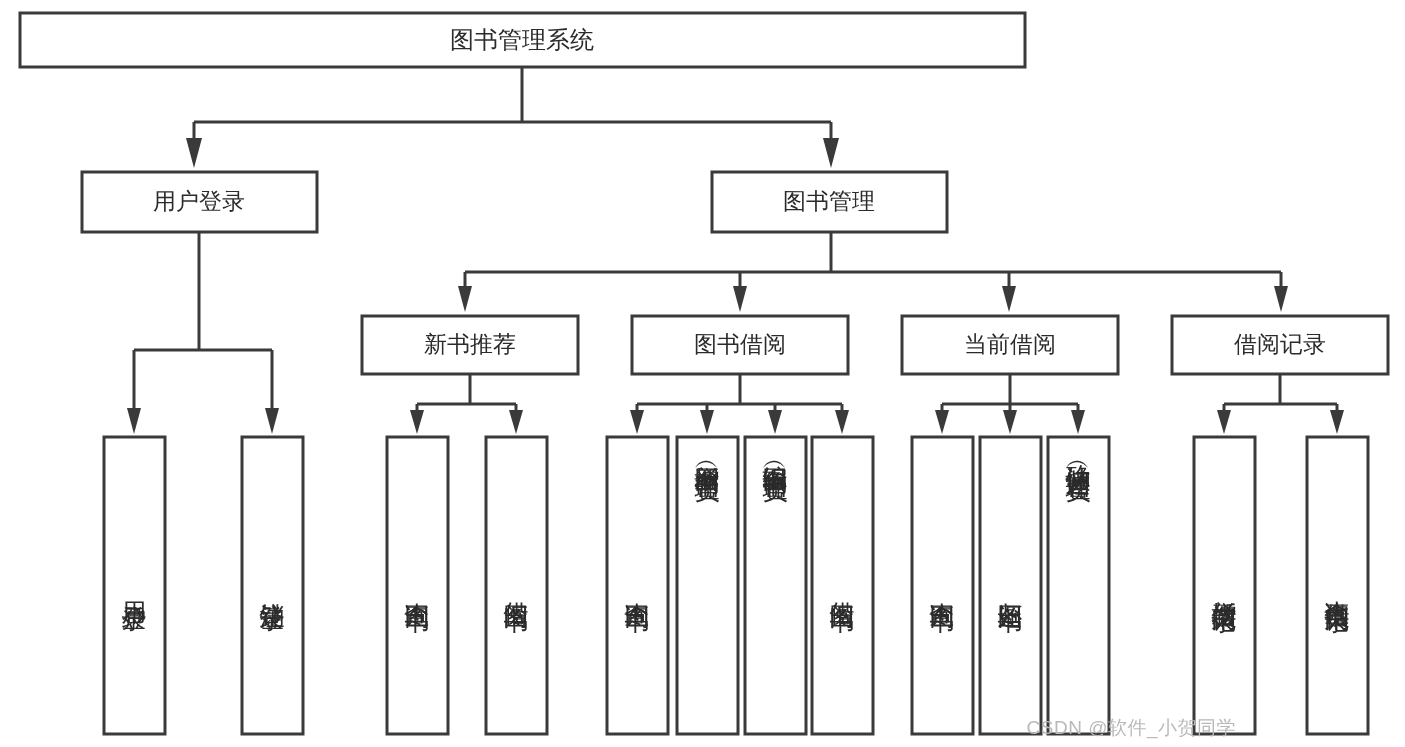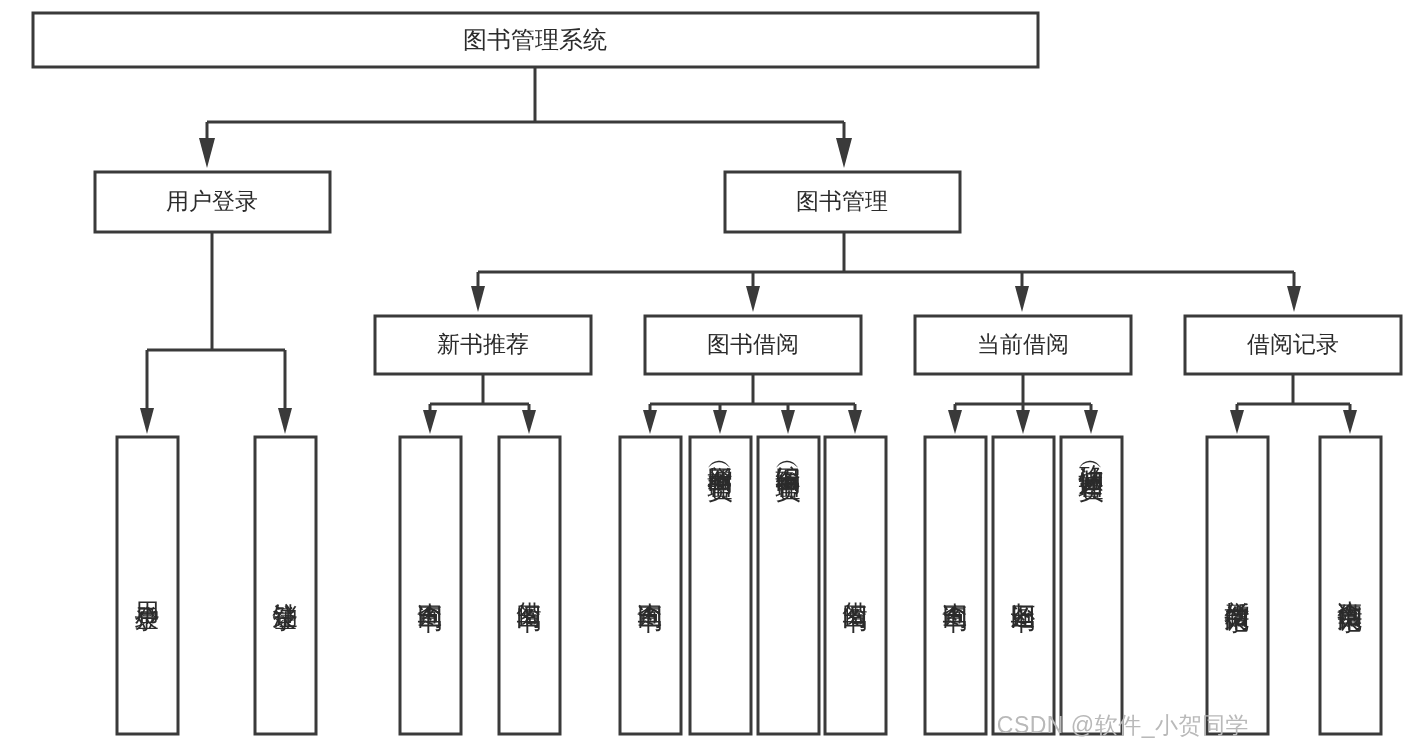--- a/index.html
+++ b/index.html
@@ -9,21 +9,21 @@
   }
   body {
     width: 1405px;
     height: 747px;
     font-family: "Liberation Sans", "DejaVu Sans", sans-serif;
     overflow: hidden;
     position: relative;
   }
   #diagram-root {
     position: absolute;
-    left: 13px;
+    left: 0;
     top: 0;
     width: 1248px;
     height: 747px;
   }
   svg.flow {
     display: block;
     width: 1405px;
     height: 747px;
   }
   .node-rect {
@@ -66,21 +66,21 @@
   }
   .arrow-head {
     fill: #3a3a3a;
     stroke: none;
   }
   .watermark {
     position: absolute;
     right: 12px;
     bottom: 6px;
     font-family: "Liberation Sans", "DejaVu Sans", sans-serif;
-    font-size: 23px;
+    font-size: 19px;
     color: #b9b9b9;
     white-space: nowrap;
     letter-spacing: 0.5px;
   }
 </style>
 </head>
 <body>
 
 <div id="diagram-root">
 

